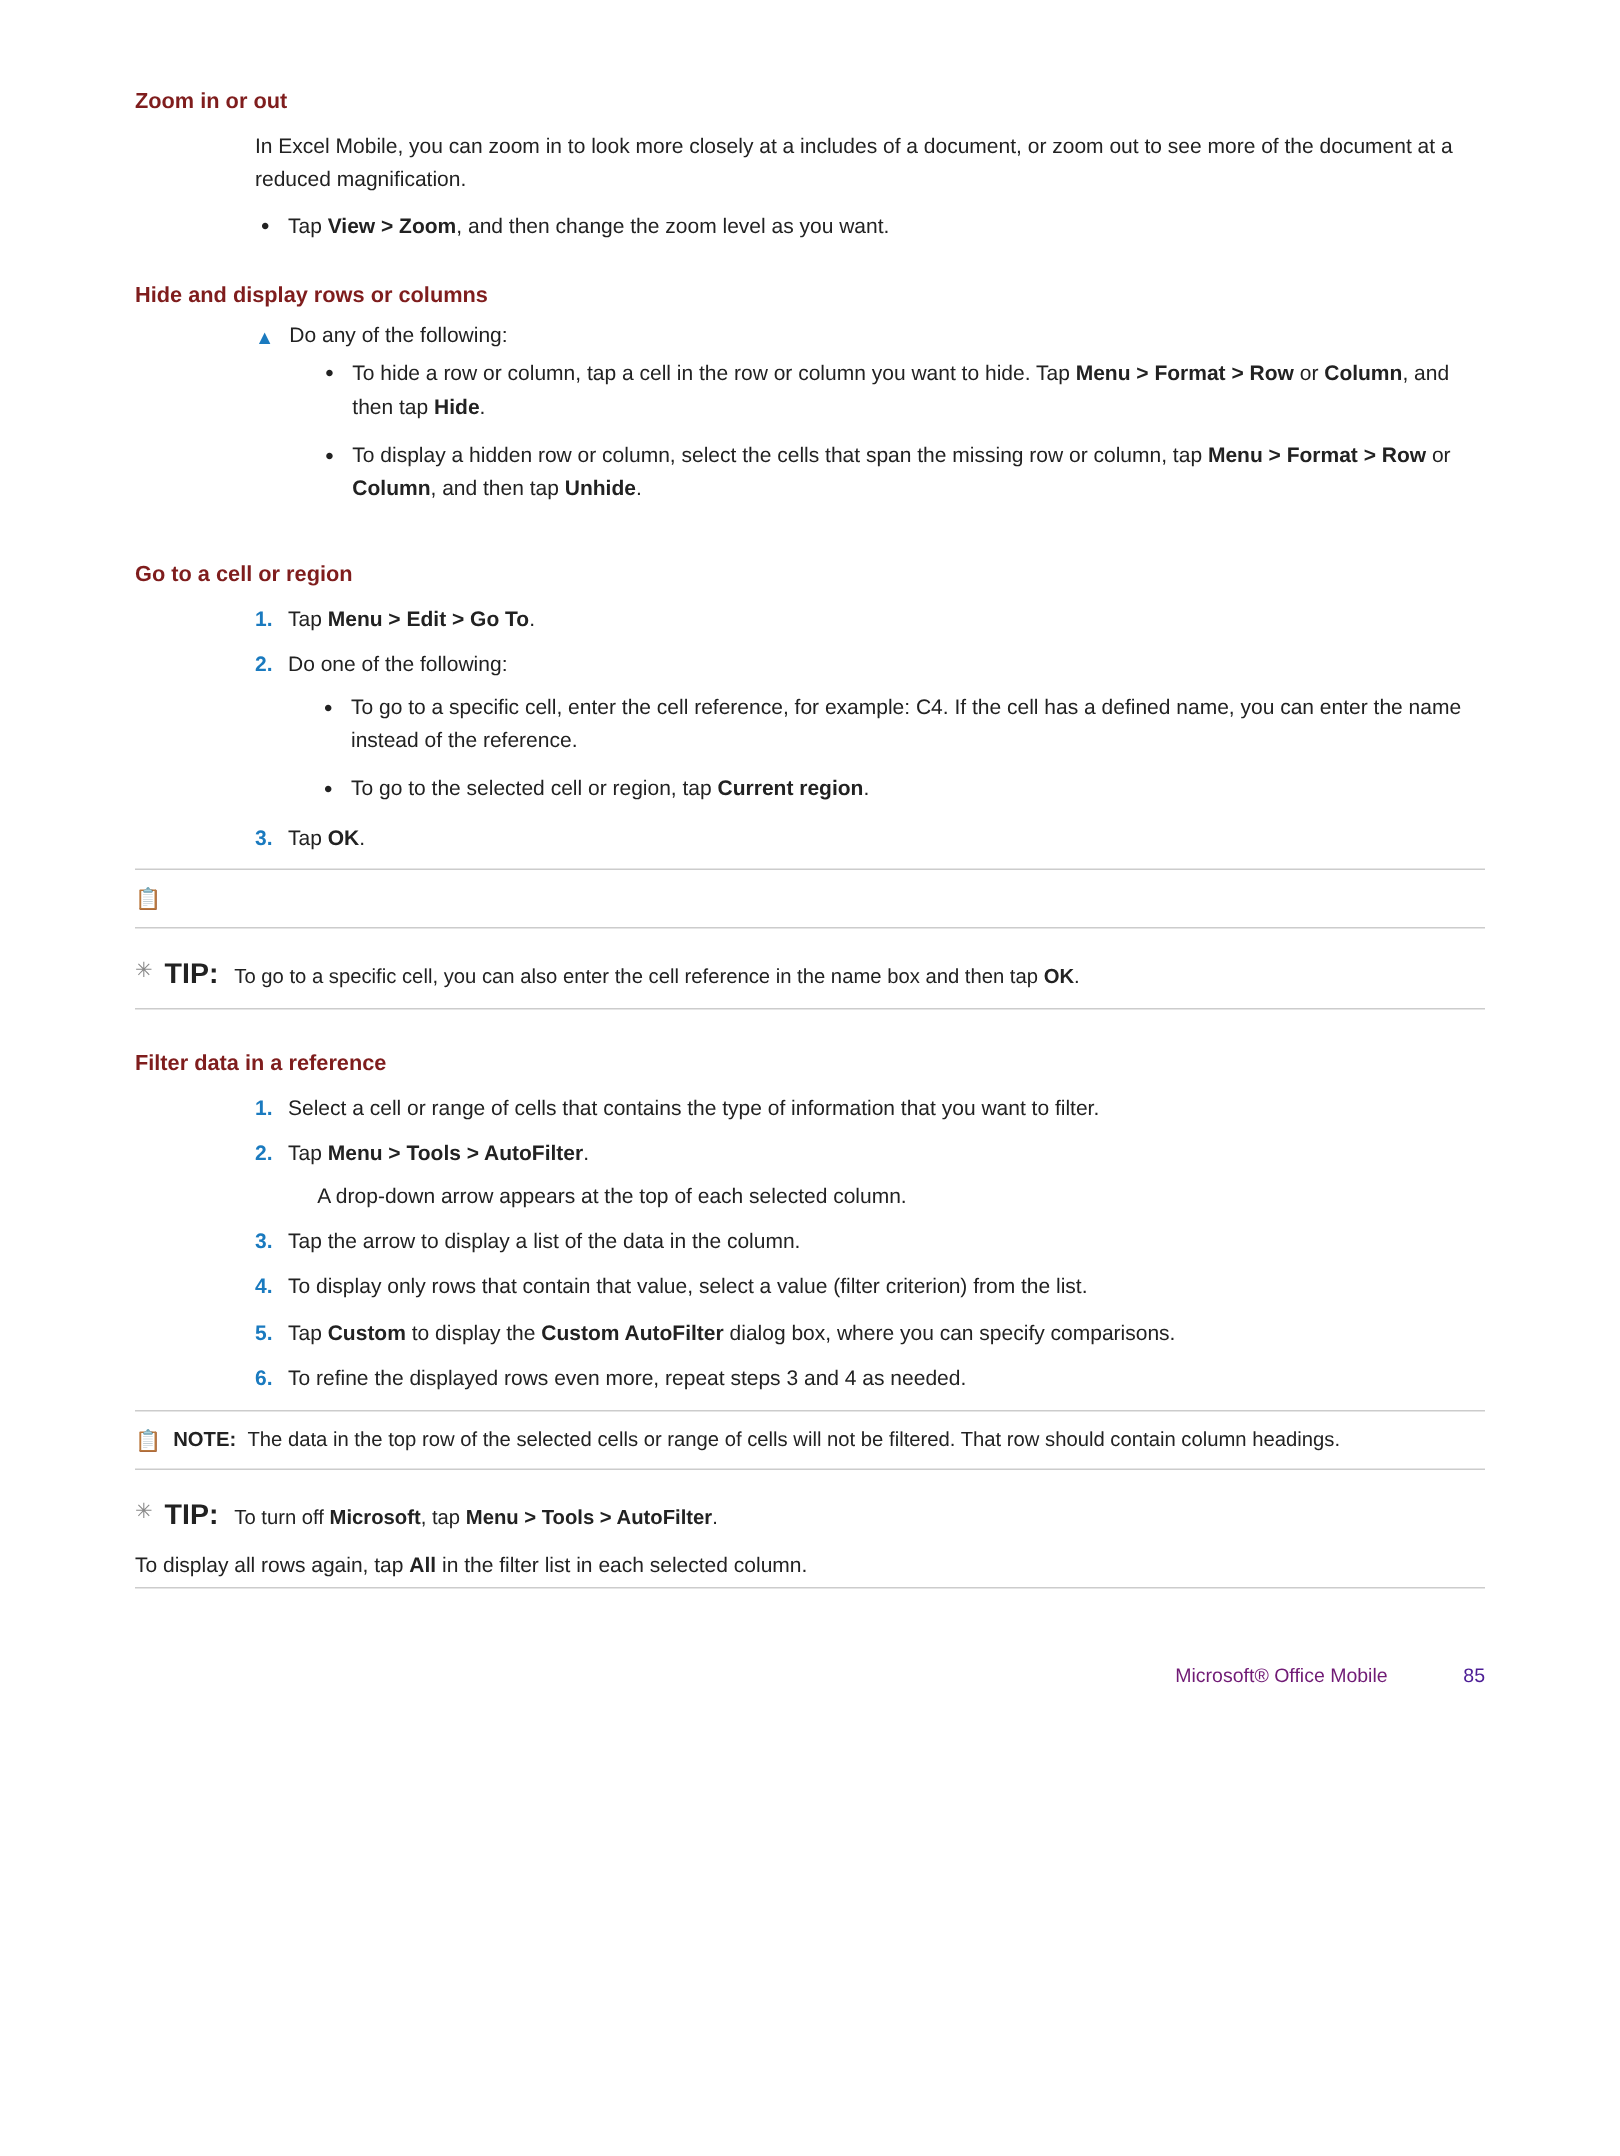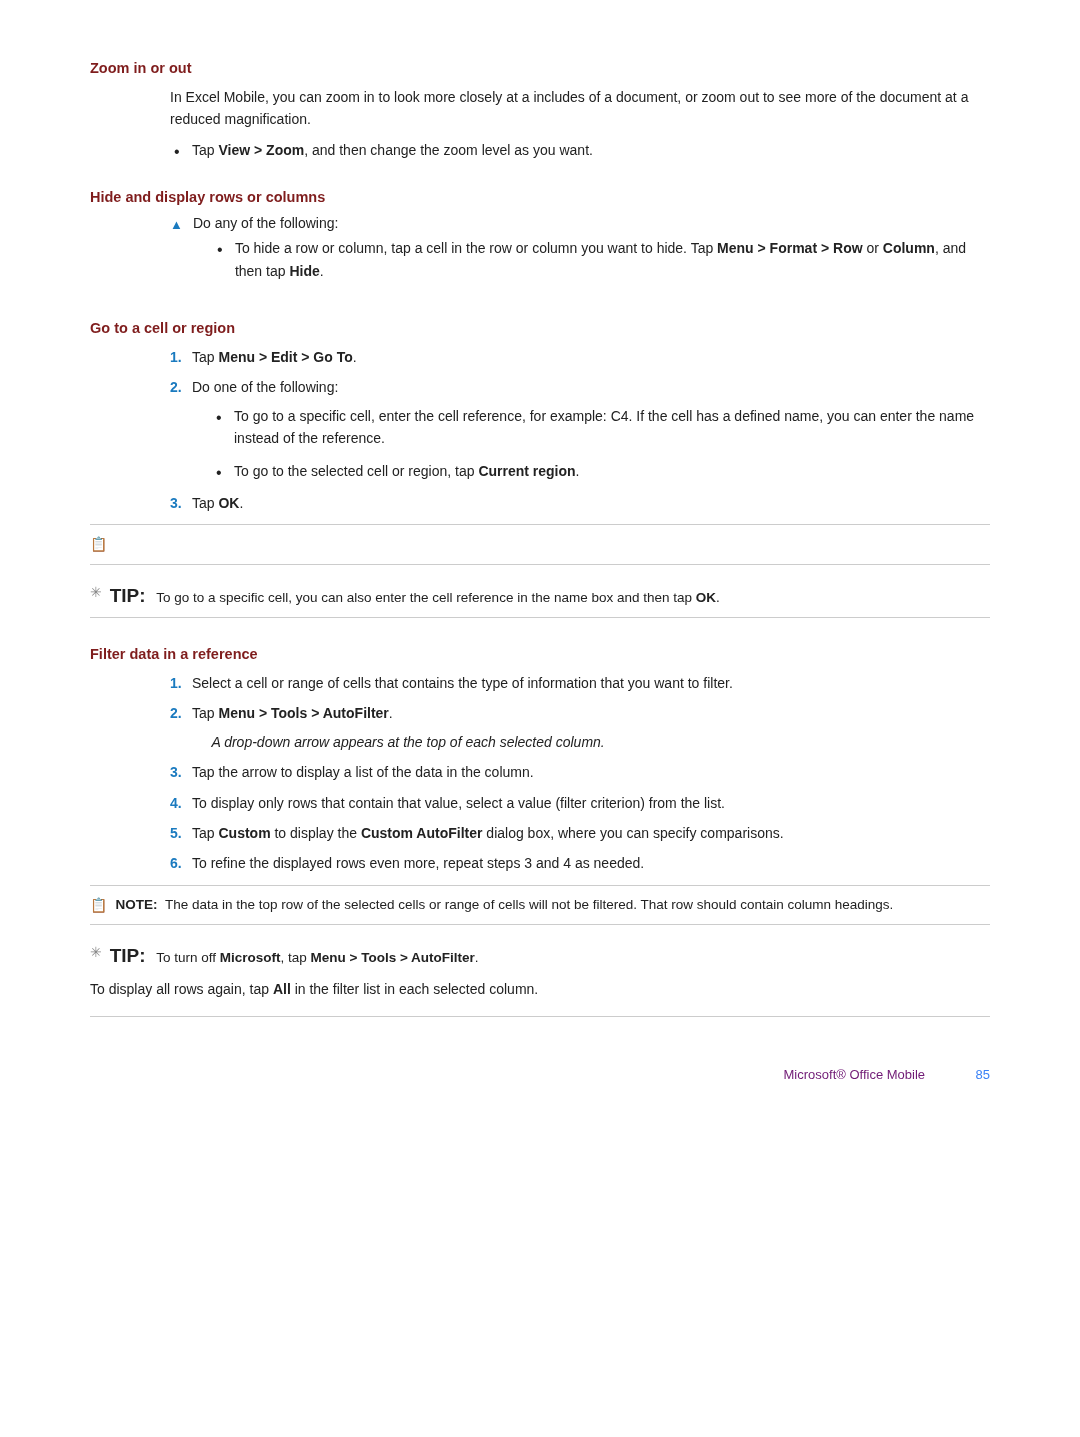--- a/index.html
+++ b/index.html
@@ -157,21 +157,20 @@
       top: 0;
       font-size: 16px;
       color: #222;
     }
 
     .indent-text {
       margin-left: 100px;
       margin-bottom: 8px;
       line-height: 1.6;
       font-size: 14px;
-      font-style: italic;
     }
 
     .note-label {
       font-weight: bold;
       font-size: 13.5px;
     }
 
     .tip-label {
       font-weight: bold;
       font-size: 19px;
@@ -191,20 +190,21 @@
 </div>
 
 <div class="section">
   <div class="section-heading">Hide and display rows or columns</div>
   <div class="triangle-item">
     <span class="triangle-icon">▲</span>
     <div class="triangle-content">
       <span>Do any of the following:</span>
       <ul class="sub-bullet-list">
         <li>To hide a row or column, tap a cell in the row or column you want to hide. Tap <b>Menu &gt; Format &gt; Row</b> or <b>Column</b>, and then tap <b>Hide</b>.</li>
+        <li>To display a hidden row or column, select the cells that span the missing row or column, tap <b>Menu &gt; Format &gt; Row</b> or <b>Column</b>, and then tap <b>Unhide</b>.</li>
       </ul>
     </div>
   </div>
 </div>
 
 <div class="section">
   <div class="section-heading">Go to a cell or region</div>
   <ol class="ordered-list">
     <li>
       <span class="num">1.</span>
@@ -275,22 +275,22 @@
     </div>
   </div>
 
   <div class="tip-block" style="border-bottom:none; padding-bottom:0;">
     <span class="icon tip-icon">✳</span>
     <div>
       <span class="tip-label">TIP: &nbsp;</span>To turn off <b>Microsoft</b>, tap <b>Menu &gt; Tools &gt; AutoFilter</b>.
     </div>
   </div>
 
-  <div class="body-text" style="margin-left:0; border-bottom: 1px solid #ccc; padding-bottom: 16px;">
+  <div class="body-text" style="margin-left:0; border-bottom: 1px solid #ccc; padding-bottom: 3px;">
     To display all rows again, tap <b>All</b> in the filter list in each selected column.
   </div>
 </div>
 
 <div style="display:flex; justify-content:flex-end; align-items:center; margin-top:40px; padding-top:10px;">
   <span style="font-size:13px; color:#701a75;">Microsoft® Office Mobile</span>
   <span style="margin: 0 18px; font-size:13px; color:#555;">&nbsp;&nbsp;&nbsp;&nbsp;</span>
-  <span style="font-size:13px; color:#3b82f6;">85</span>
+  <span style="font-size:13px; color:#4c1d95;">85</span>
 </div>
 
 </body></html>

